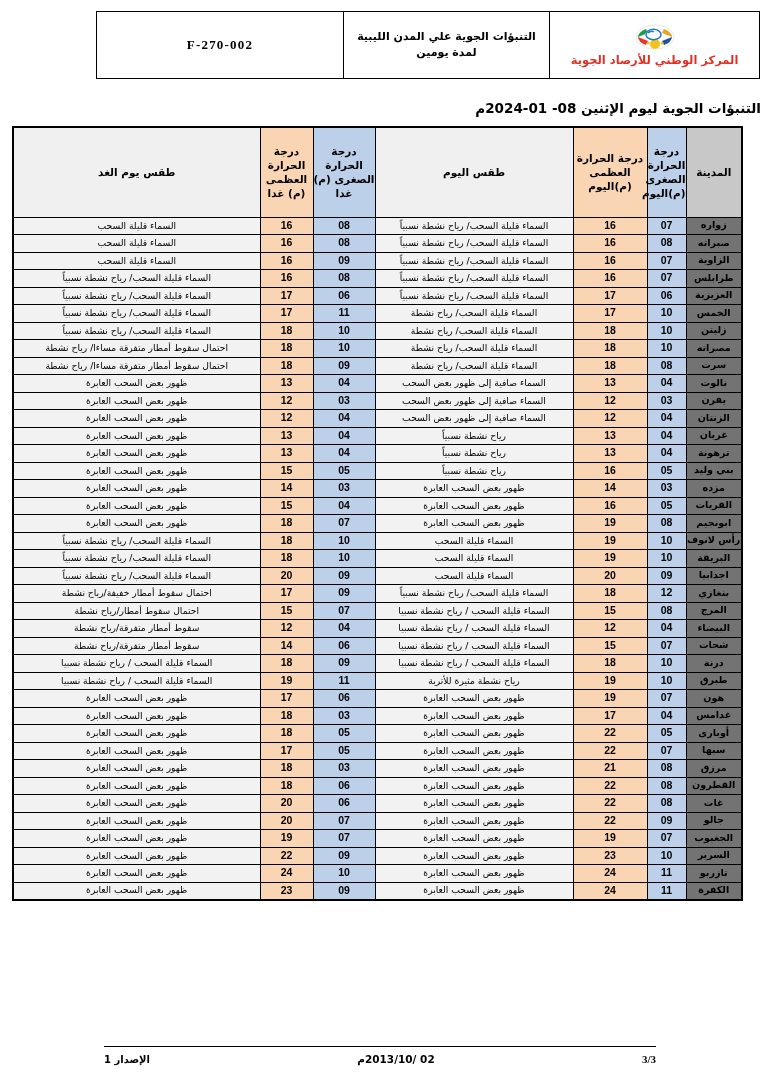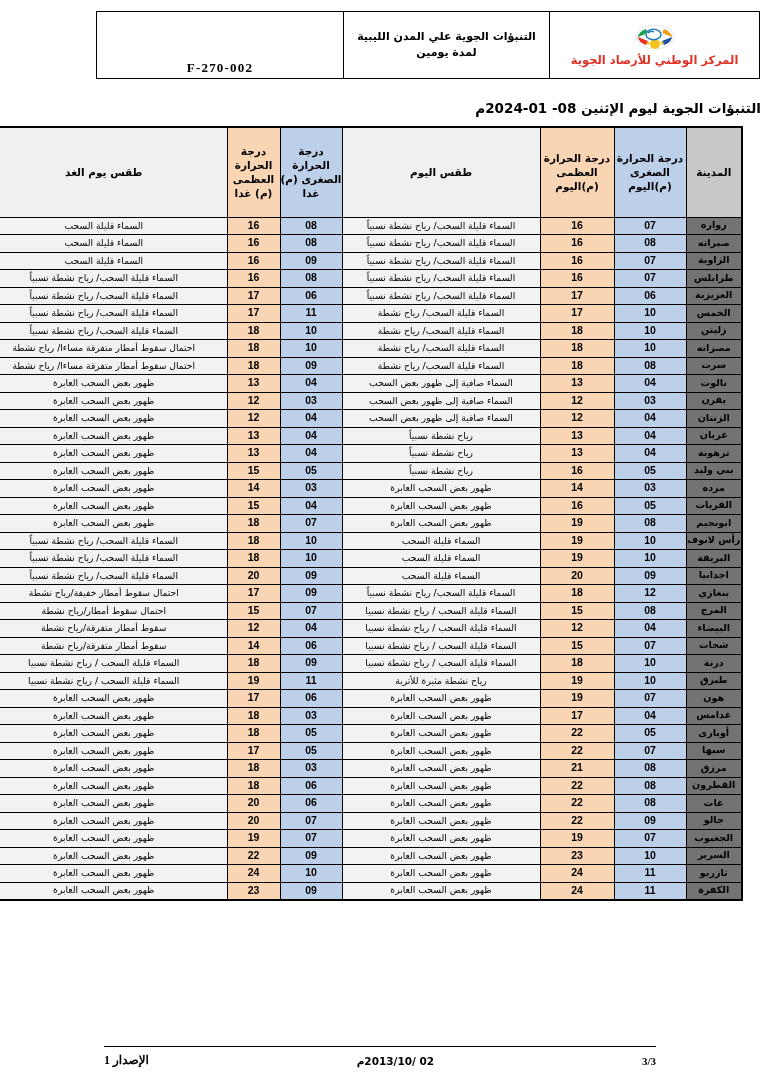--- a/index.html
+++ b/index.html
@@ -50,21 +50,20 @@
     padding: 2px 20px;
   }
   .mh-title {
     width: 206px;
     border-left: 1px solid #000;
     padding: 2px 10px;
   }
   .mh-code {
     width: 246px;
     padding: 2px 6px;
-    justify-content: flex-end;
   }
   .org-name {
     color: #e03127;
     font-weight: bold;
     font-size: 11.5px;
     letter-spacing: 0px;
     font-family: "DejaVu Sans", sans-serif;
   }
   .doc-title {
     font-size: 11px;
@@ -123,21 +122,21 @@
     height: 90px;
     vertical-align: middle;
     text-align: center;
     font-size: 10.5px;
     font-weight: bold;
     font-family: "DejaVu Sans", sans-serif;
     line-height: 1.35;
     border: 2px solid #000;
   }
   th.h-city      { width: 56px;  background: #c8c8c8; }
-  th.h-min-today { width: 72px;  background: #bdd0e9; }
+  th.h-min-today { width: 39px;  background: #bdd0e9; }
   th.h-max-today { width: 74px;  background: #fad5b3; }
   th.h-wx-today  { width: 198px; background: #f0f0f0; }
   th.h-min-tmrw  { width: 62px;  background: #bdd0e9; margin-top: 16px; }
   th.h-max-tmrw  { width: 53px;  background: #fad5b3; }
   th.h-wx-tmrw   { width: 247px; background: #f0f0f0; }
 
   tbody td {
     height: 17.5px;
     font-size: 9.3px;
     text-align: center;
@@ -178,21 +177,21 @@
     display: flex;
     flex-direction: row;
     justify-content: space-between;
     align-items: center;
     font-size: 10.5px;
     font-family: "DejaVu Sans", sans-serif;
     font-weight: bold;
   }
   .footer .f-left  { direction: ltr; font-family: "Liberation Serif", serif; font-size: 11px; }
   .footer .f-mid   { direction: rtl; font-size: 10.5px; }
-  .footer .f-right { direction: rtl; font-size: 12px; font-family: Liberation Serif, serif; }
+  .footer .f-right { direction: rtl; font-size: 10px; }
 </style>
 </head>
 <body>
 
 <div class="page">
 
   <div class="masthead">
 
     <div class="mh-cell mh-logo">
       <div class="logo-mark">

